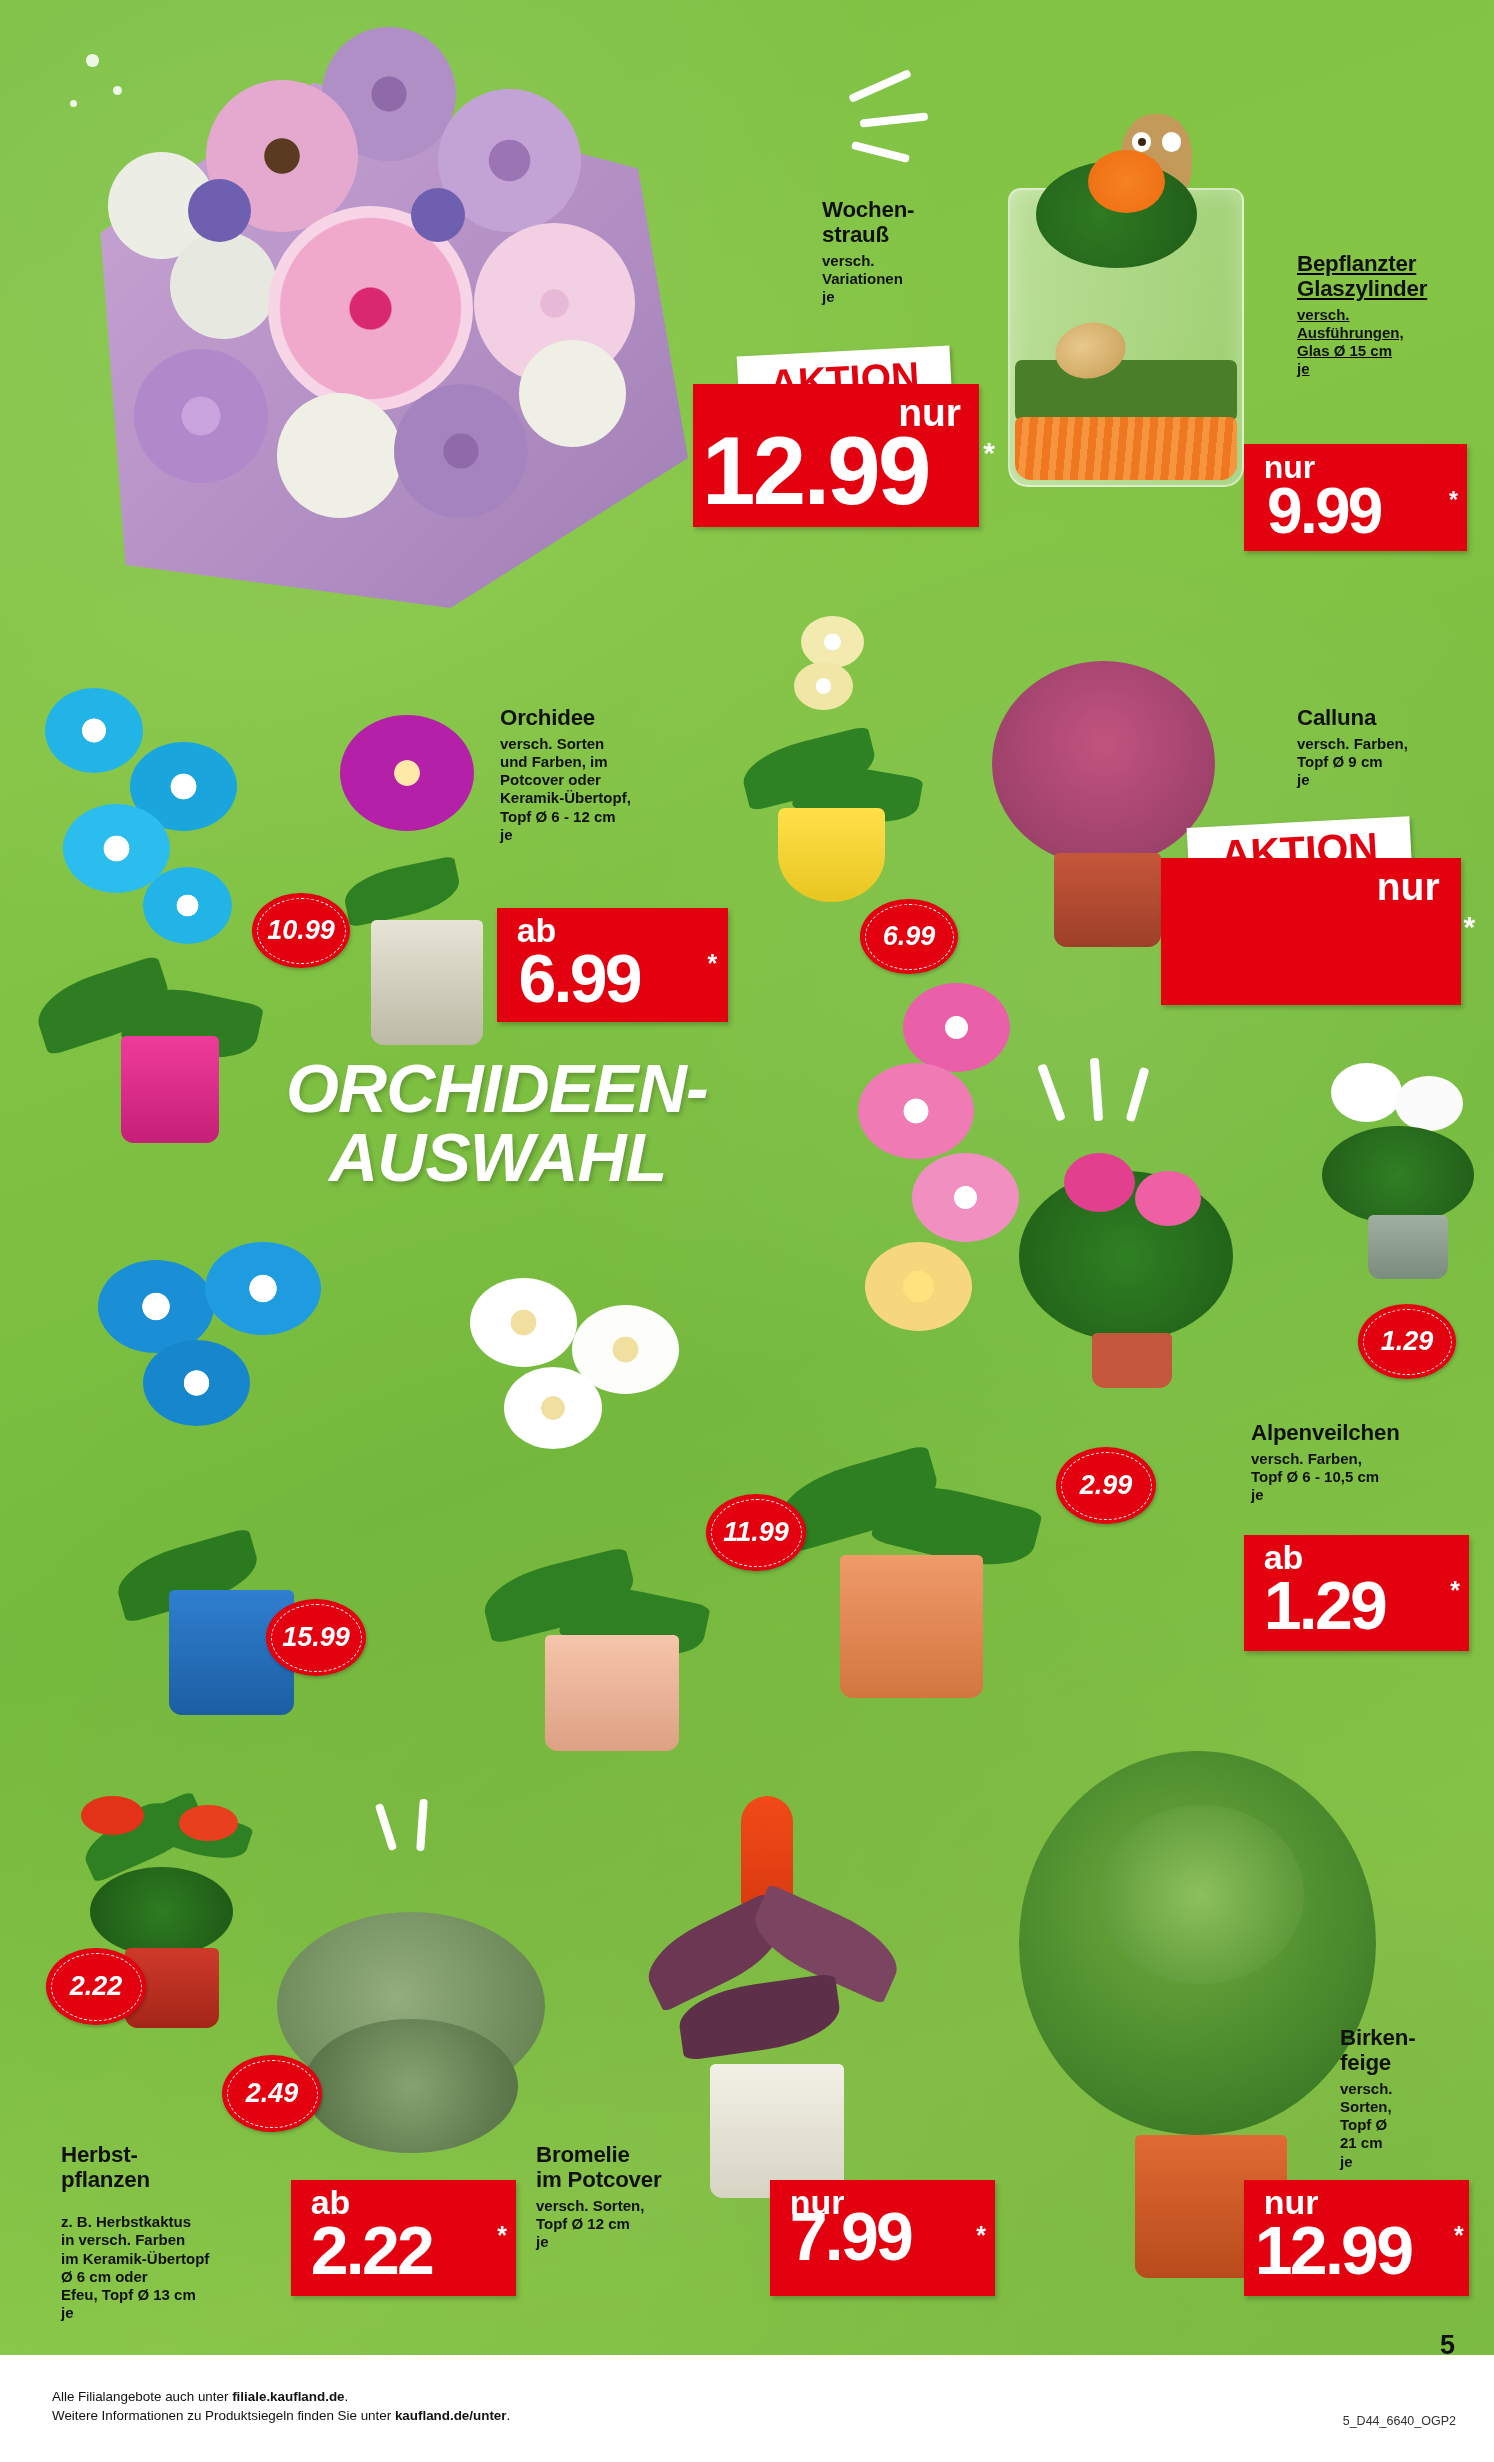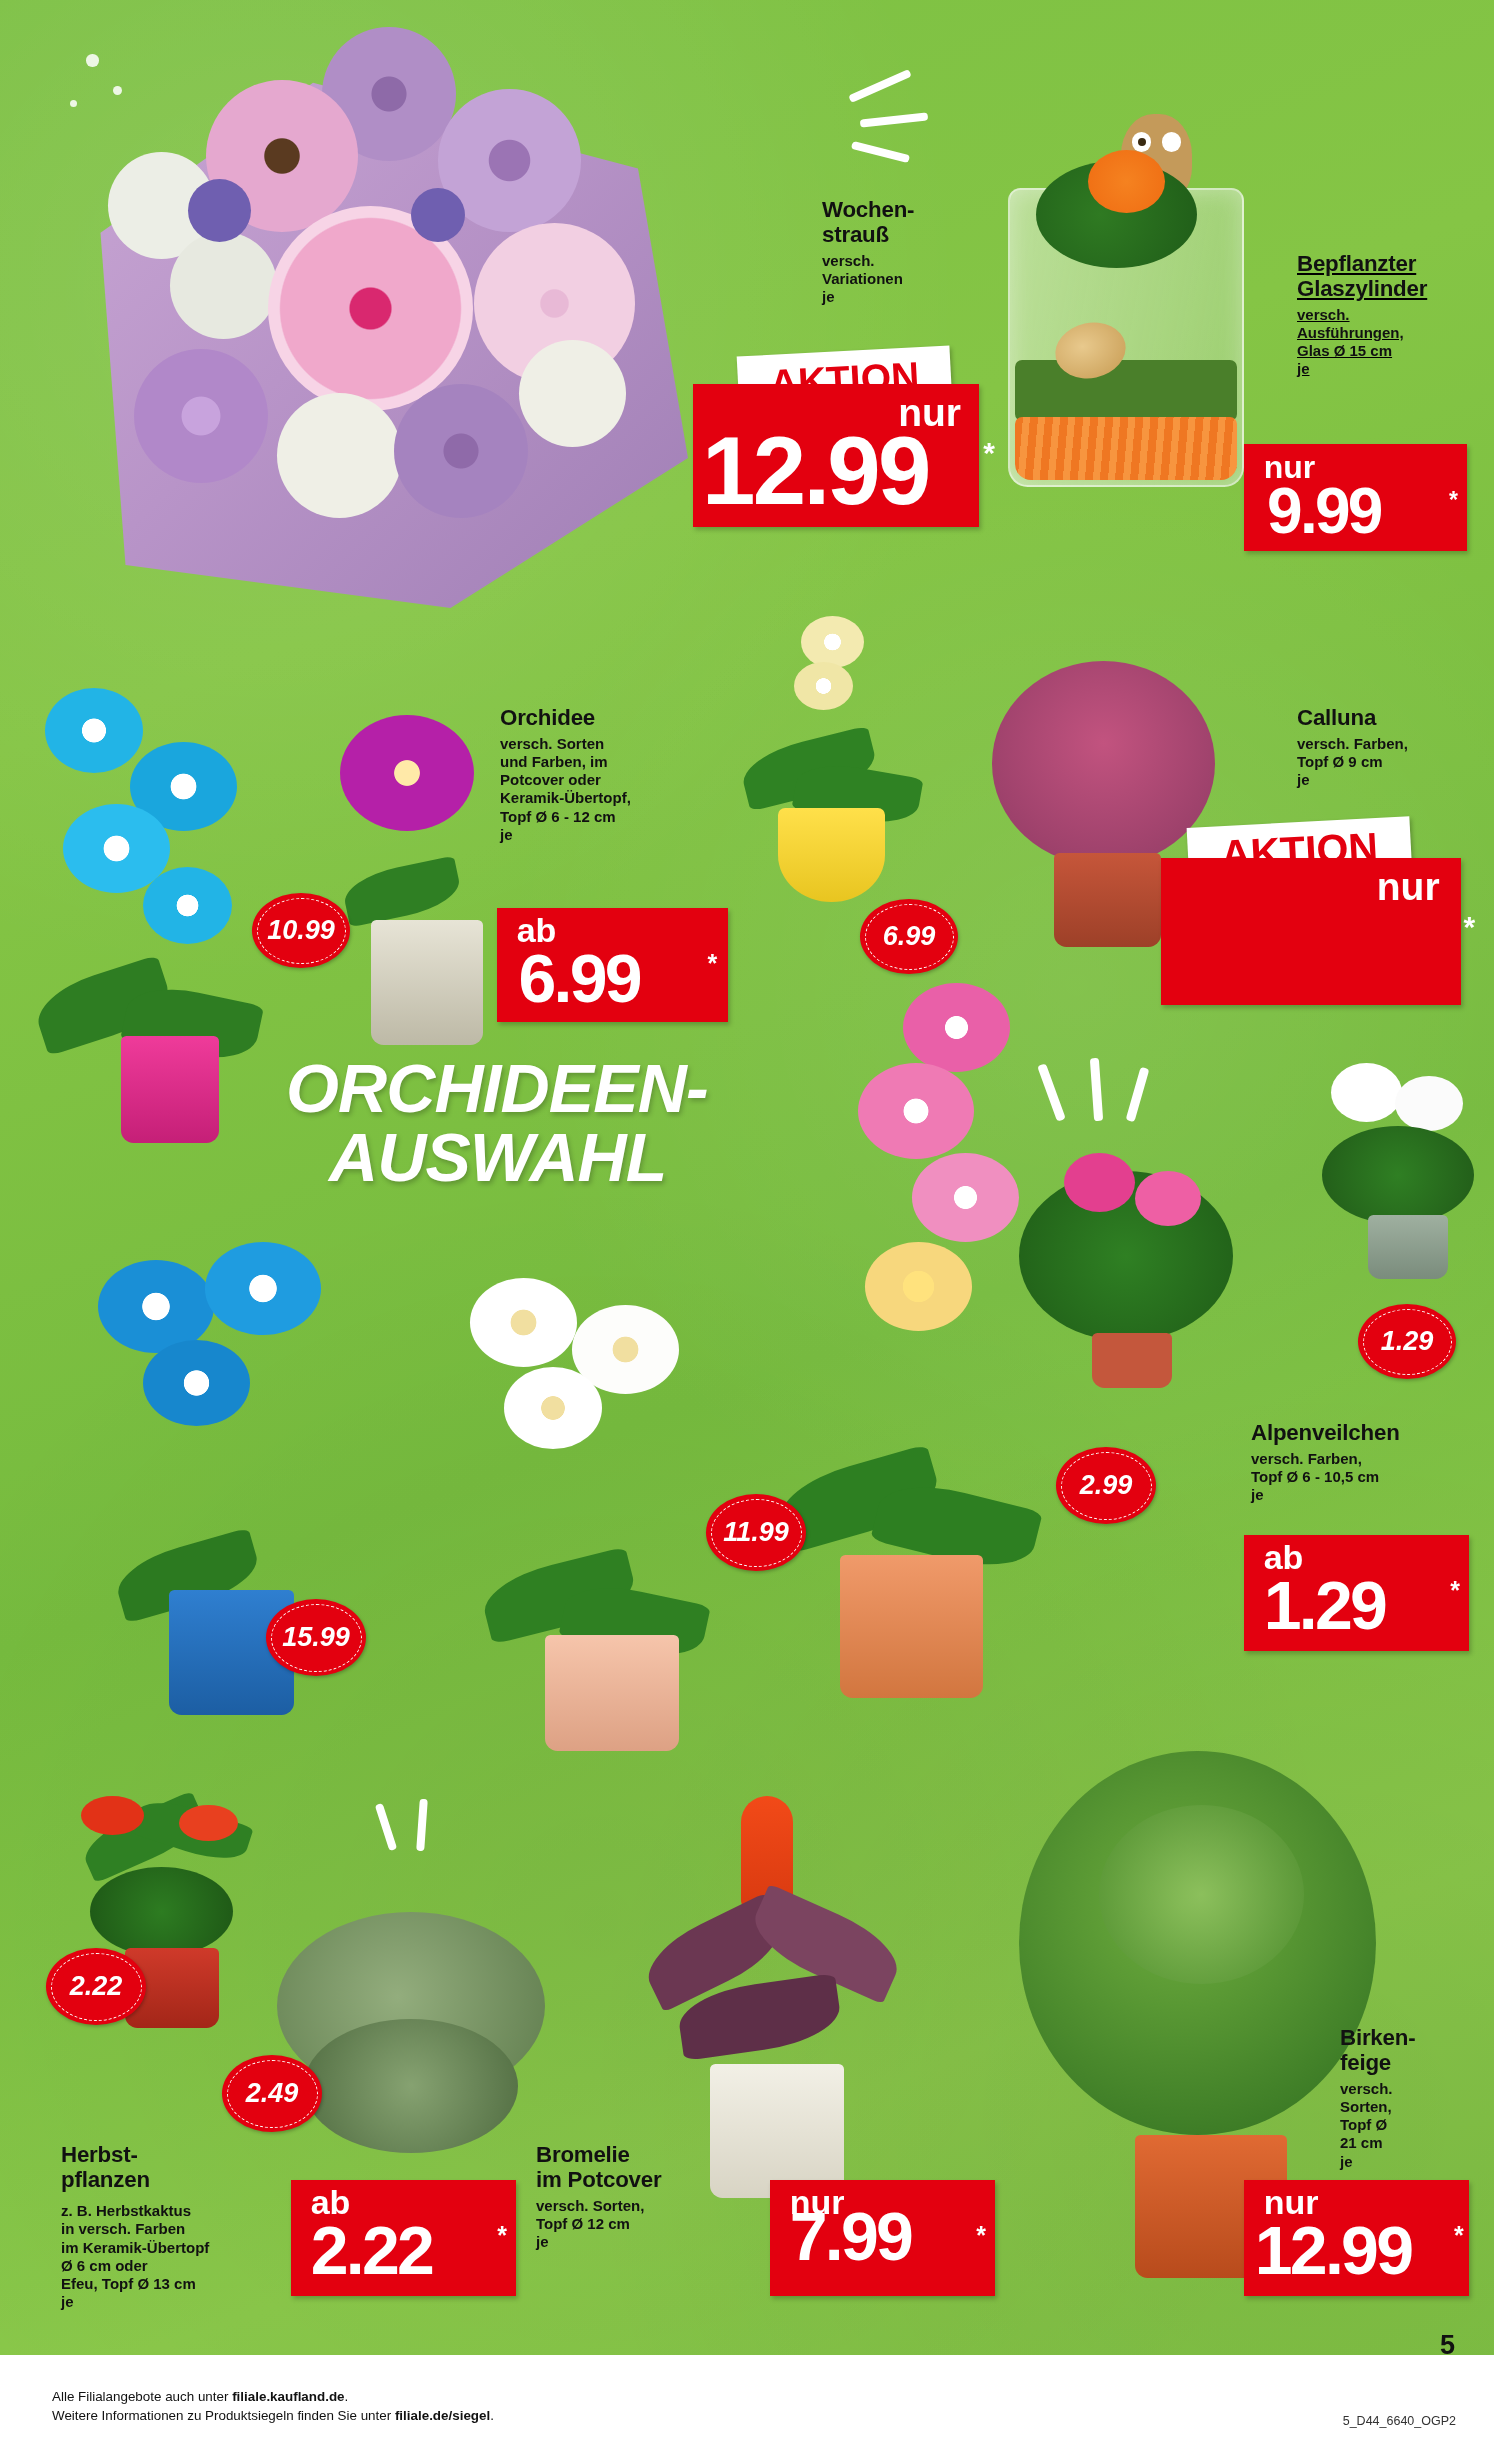--- a/index.html
+++ b/index.html
@@ -489,21 +489,21 @@
   </div>
   <div class="bubble" style="left:222px; top:2055px; width:100px; height:77px; font-size:27px;">
     <span>2.49</span>
   </div>
   <div class="spark" style="left:382px;top:1803px;width:8px;height:48px;transform:rotate(-18deg);"></div>
   <div class="spark" style="left:418px;top:1799px;width:8px;height:52px;transform:rotate(4deg);"></div>
 
   <div class="abs" style="left:61px; top:2143px; width:223px;">
     <div class="prod-title">Herbst-</div>
     <div class="prod-title">pflanzen</div>
-    <div class="prod-desc" style="white-space:pre-line;margin-top:9px;">z. B. Herbstkaktus
+    <div class="prod-desc" style="white-space:pre-line;margin-top:20px;">z. B. Herbstkaktus
 in versch. Farben
 im Keramik-Übertopf
 Ø 6 cm oder
 Efeu, Topf Ø 13 cm
 je</div>
   </div>
   <div class="pricebox" style="left:291px; top:2180px; width:225px; height:116px;">
     <div class="lead" style="position:absolute;left:19.7px;top:5.4px;font-size:34px;">ab</div>
     <div class="amount" style="position:absolute;left:19.7px;top:41px;font-size:68px;">2.22</div>
     <div class="star" style="position:absolute;right:9px;top:41px;font-size:25px;color:#fff;">*</div>
@@ -551,20 +551,20 @@
 
   <div class="page-num" style="left:1440px; top:2330px;">5</div>
 
   <div class="footer-bar"></div>
 
   <div class="footer-text" style="left:52px; top:2387px; width:804px;">
     <div>
       <span>Alle Filialangebote auch unter </span><b>filiale.kaufland.de</b><span>.</span>
     </div>
     <div>
-      <span>Weitere Informationen zu Produktsiegeln finden Sie unter </span><b>filiale.de/siegel</b><span>.</span>
+      <span>Weitere Informationen zu Produktsiegeln finden Sie unter </span><b>kaufland.de/unter</b><span>.</span>
     </div>
   </div>
 
   <div class="art-code" style="right:39px; top:2414px;">5_D44_6640_OGP2</div>
 
 </div>
 
 
 </body></html>

